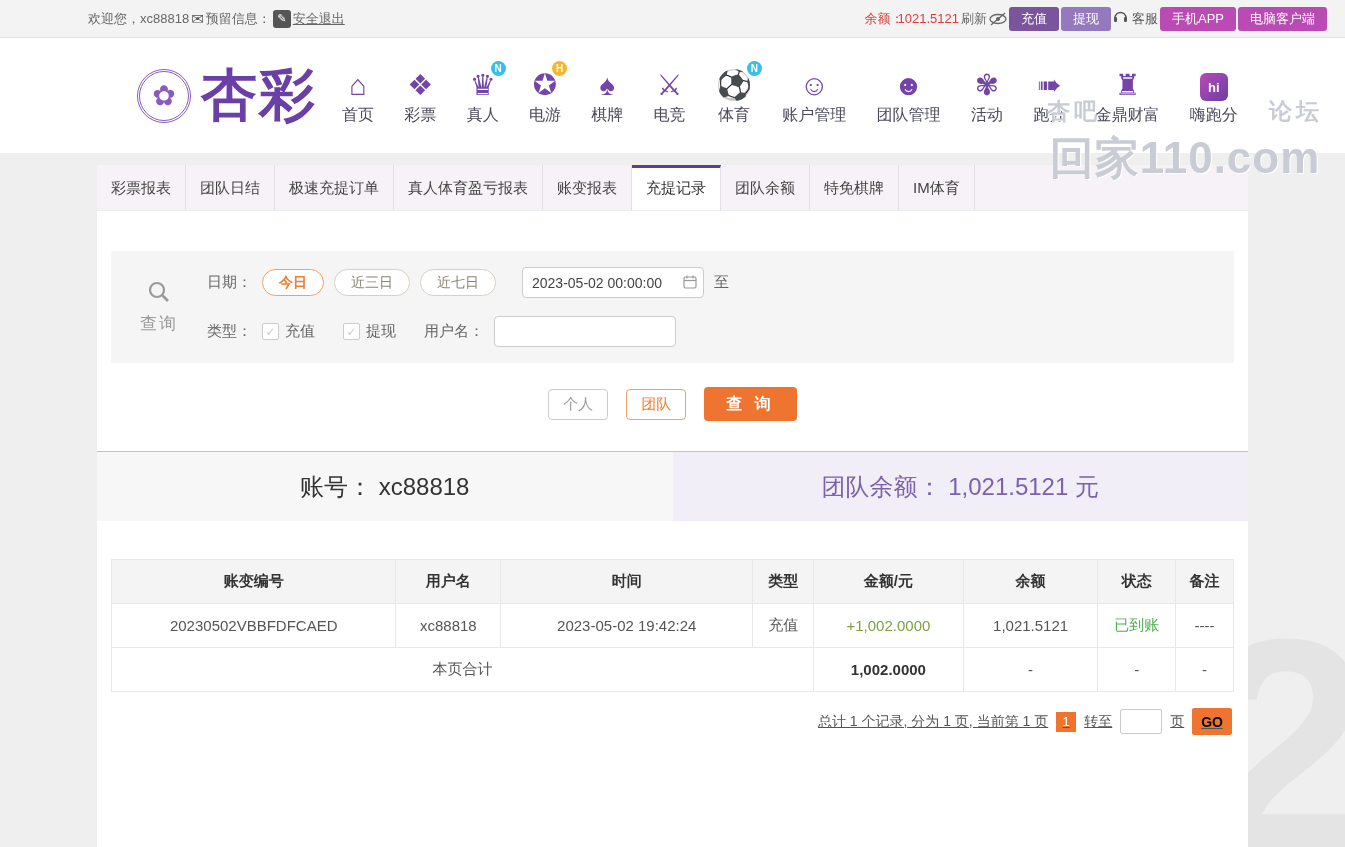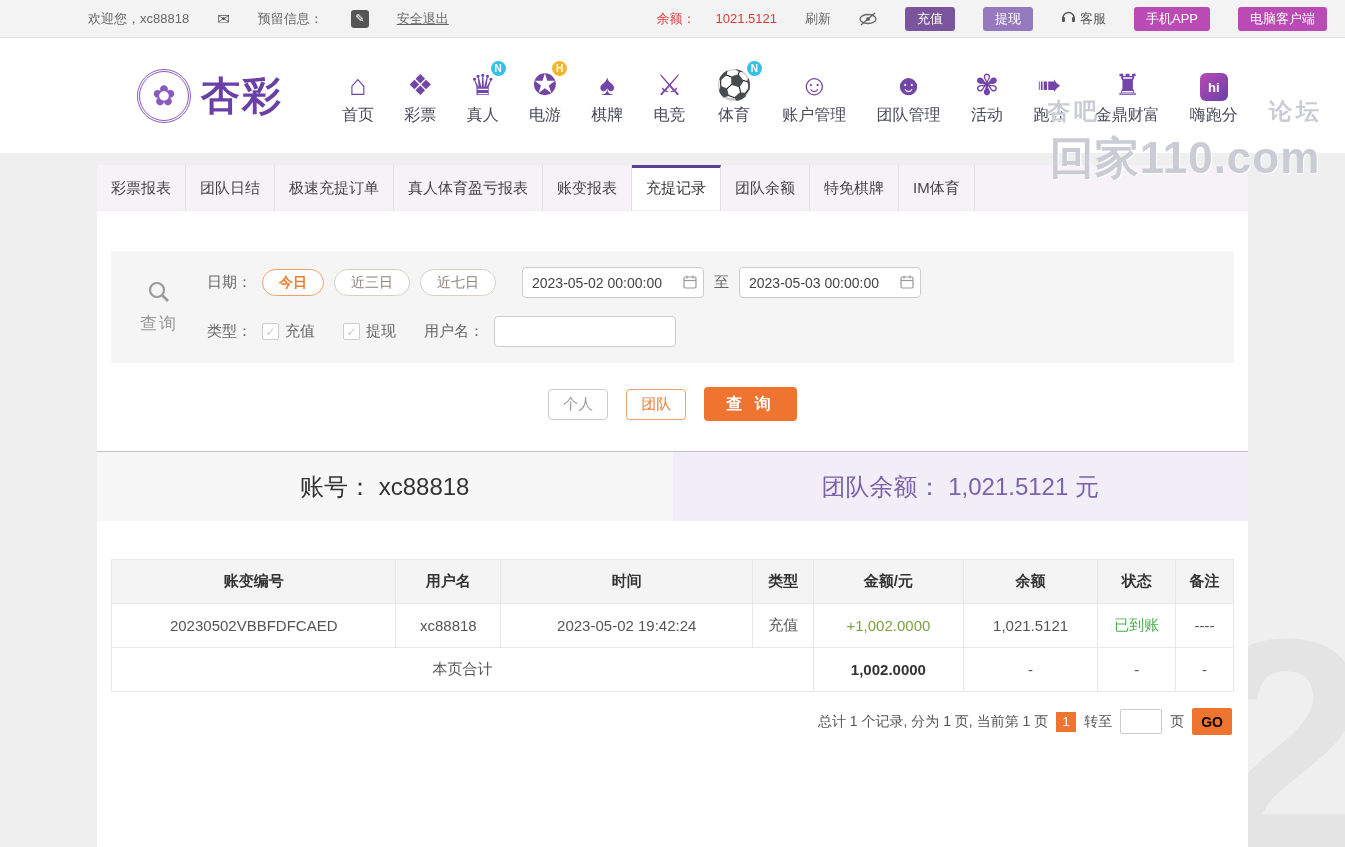--- a/index.html
+++ b/index.html
@@ -1,36 +1,36 @@
 <!DOCTYPE html>
 <html><head>
 <meta charset="utf-8">
 <style>
   * { margin:0; padding:0; box-sizing:border-box; }
   html,body { width:1345px; height:847px; font-family:"Liberation Sans","DejaVu Sans",sans-serif; background:#efefef; overflow:hidden; position:relative; }
 
   
   .topbar { height:38px; background:#f3f3f3; border-bottom:1px solid #e2e2e2; display:flex; align-items:center; justify-content:space-between; padding:0 18px 0 88px; font-size:13px; color:#666; position:relative; z-index:5;}
-  .topbar-left, .topbar-right { display:flex; align-items:center; gap:28px; }
+  .topbar-left, .topbar-right { display:flex; align-items:center; gap:2px; }
   .tb-icon { display:inline-flex; align-items:center; color:#555; font-size:15px; }
   .pencil-tile { width:18px; height:18px; background:#555; color:#fff; border-radius:3px; display:inline-flex; align-items:center; justify-content:center; font-size:11px; }
   .logout { text-decoration:underline; color:#666; cursor:pointer; }
   .balance-red { color:#e03a3a; }
   .btn-sm { height:24px; padding:0 12px; border-radius:3px; color:#fff; font-size:13px; display:inline-flex; align-items:center; cursor:pointer; border:none; }
   .btn-purple-dark { background:#7b549e; }
   .btn-purple-light { background:#9579bf; }
   .btn-magenta { background:#bb4bb4; }
   .svc { display:inline-flex; align-items:flex-start; gap:4px; color:#555; cursor:pointer; }
 
   
   .header { height:115px; background:#fff; position:relative; z-index:2; }
   .header-inner { width:1151px; margin:0 auto; height:100%; display:flex; align-items:center; padding:0 10px 0 40px; }
   .logo { display:flex; align-items:center; gap:10px; min-width:205px; cursor:pointer; }
   .logo-circle { width:54px; height:54px; border-radius:50%; border:3px double #8a5bbf; color:#8a5bbf; display:flex; align-items:center; justify-content:center; font-size:28px; }
-  .logo-text { font-size:39px; font-weight:700; color:#6a3fa6; letter-spacing:2px; }
+  .logo-text { font-size:56px; font-weight:700; color:#6a3fa6; letter-spacing:2px; }
   .nav { flex:1; display:flex; align-items:center; justify-content:space-between; }
   .nav-item { display:flex; flex-direction:column; align-items:center; gap:4px; cursor:pointer; }
   .nav-icon-wrap { position:relative; height:36px; display:flex; align-items:flex-end; justify-content:center; }
   .nav-icon { font-size:29px; line-height:32px; color:#7345a8; }
   .hi-tile { width:28px; height:28px; border-radius:6px; background:linear-gradient(135deg,#b84bb4,#6a3fa6); color:#fff; font-weight:700; font-size:13px; display:flex; align-items:center; justify-content:center; }
   .badge { position:absolute; top:-4px; right:-10px; min-width:15px; height:15px; border-radius:50%; color:#fff; font-size:10px; font-weight:700; display:flex; align-items:center; justify-content:center; }
   .badge-n { background:#35c0e8; }
   .badge-h { background:#f5b62e; }
   .nav-label { font-size:16px; color:#4a4a5a; white-space:nowrap; }
 
@@ -79,21 +79,21 @@
   
   .table-wrap { margin:38px 14px 0 14px; }
   table { width:100%; border-collapse:collapse; font-size:15px; color:#555; }
   th, td { border:1px solid #e8e8e8; height:44px; text-align:center; }
   th { background:#f4f4f4; color:#333; font-weight:700; }
   .amt-green { color:#7ba23f; }
   .status-green { color:#4faf50; }
   .bold { font-weight:700; color:#333; }
 
   
-  .pagination { display:flex; justify-content:flex-end; align-items:center; gap:8px; margin:16px 16px 0 0; font-size:14px; color:#555; }
+  .pagination { display:flex; justify-content:flex-end; align-items:center; gap:8px; margin:16px 16px 0 0; font-size:14px; color:#555;text-decoration:underline; }
   .page-box { min-width:20px; height:20px; background:#ee7430; color:#fff; display:inline-flex; align-items:center; justify-content:center; padding:0 4px; font-size:13px; cursor:pointer; }
   .goto-input { width:42px; height:25px; border:1px solid #ccc; border-radius:2px; font-family:inherit; padding:0 4px; }
   .go-btn { height:27px; padding:0 9px; background:#ee7430; color:#000000; border:none; border-radius:2px; font-size:14px; font-weight:700; cursor:pointer; font-family:inherit; }
 </style>
 </head>
 <body>
 
 <div class="topbar">
   <div class="topbar-left">
     <span>欢迎您，xc88818</span>
@@ -267,31 +267,20 @@
             <span class="date-icon">
               <svg width="14" height="14" viewBox="0 0 14 14">
                   <rect x="1" y="2" width="12" height="11" rx="1.5" fill="none" stroke="#999" stroke-width="1.2"></rect>
                   <line x1="1" y1="5.5" x2="13" y2="5.5" stroke="#999" stroke-width="1.2"></line>
                   <line x1="4" y1="0.5" x2="4" y2="3.5" stroke="#999" stroke-width="1.2"></line>
                   <line x1="10" y1="0.5" x2="10" y2="3.5" stroke="#999" stroke-width="1.2"></line>
                 </svg>
             </span>
           </span>
           <span>至</span>
-          <span class="date-wrap">
-            <input class="date-input" value="2023-05-03 00:00:00" style="">
-            <span class="date-icon">
-              <svg width="14" height="14" viewBox="0 0 14 14">
-                  <rect x="1" y="2" width="12" height="11" rx="1.5" fill="none" stroke="#999" stroke-width="1.2"></rect>
-                  <line x1="1" y1="5.5" x2="13" y2="5.5" stroke="#999" stroke-width="1.2"></line>
-                  <line x1="4" y1="0.5" x2="4" y2="3.5" stroke="#999" stroke-width="1.2"></line>
-                  <line x1="10" y1="0.5" x2="10" y2="3.5" stroke="#999" stroke-width="1.2"></line>
-                </svg>
-            </span>
-          </span>
         </div>
         <div class="filter-row">
           <span>类型：</span>
           <span class="chk-group">
             <span class="checkbox"></span>
             <span>充值</span>
           </span>
           <span class="chk-group">
             <span class="checkbox"></span>
             <span>提现</span>

